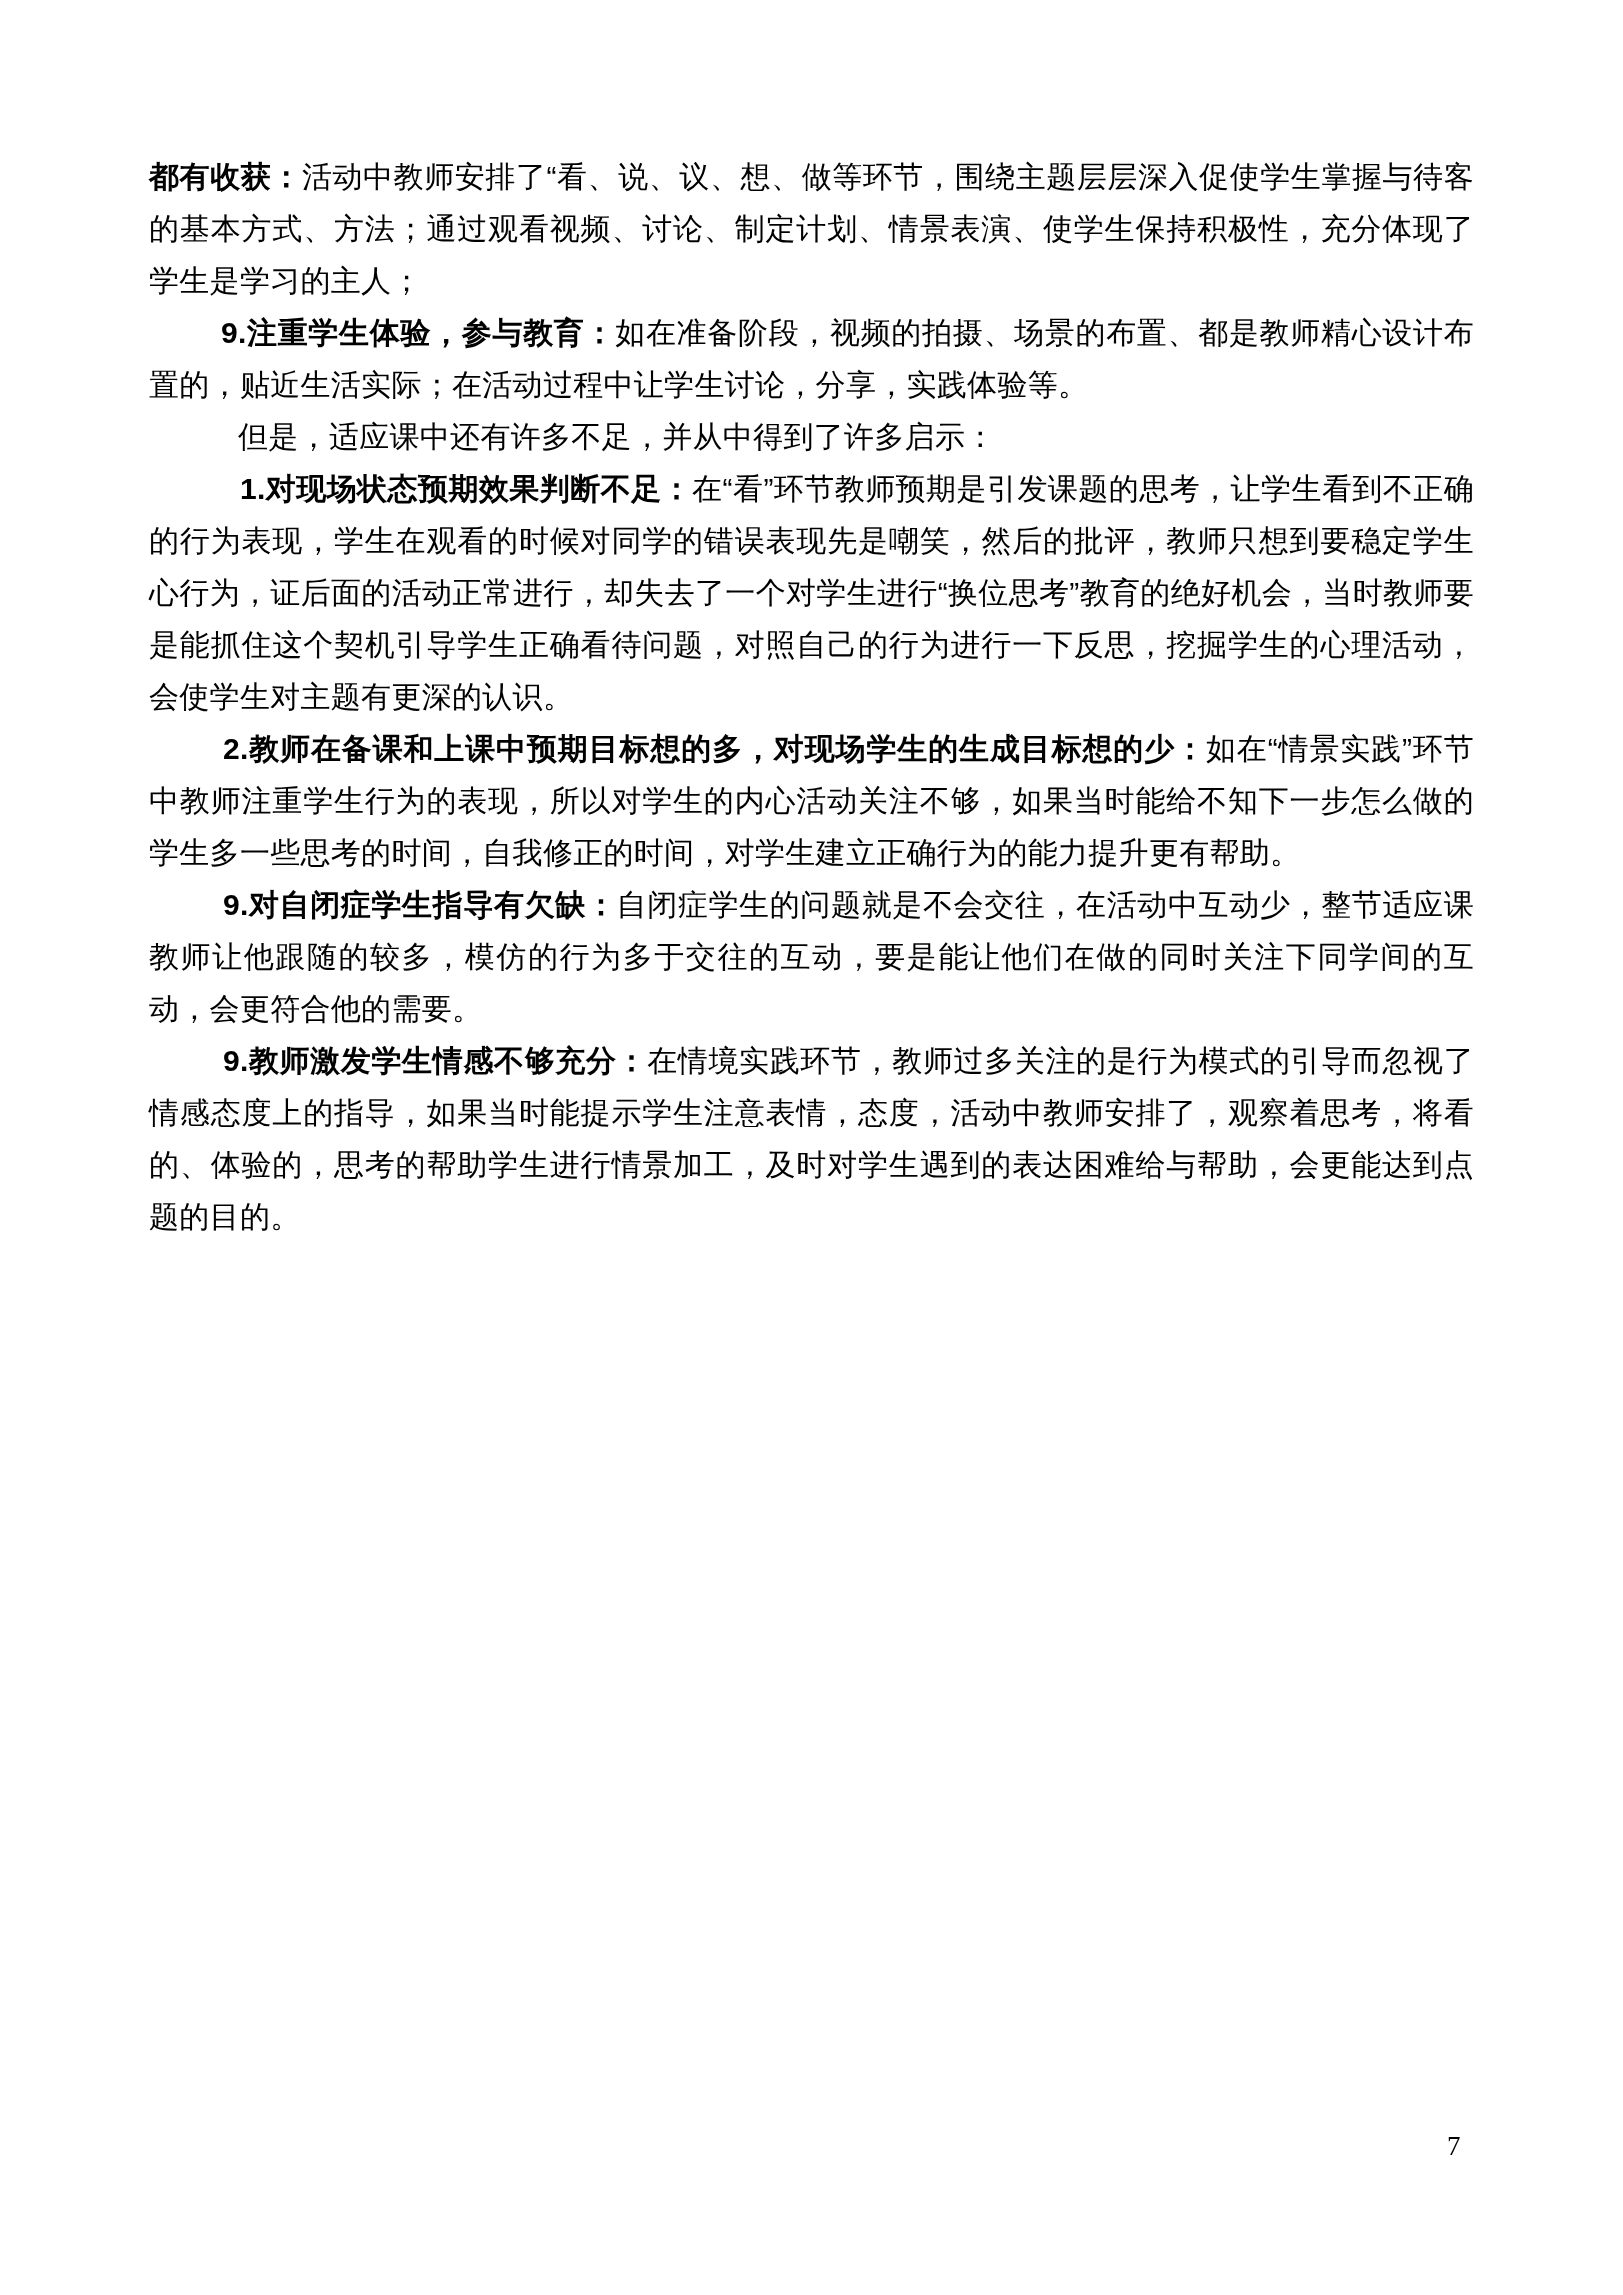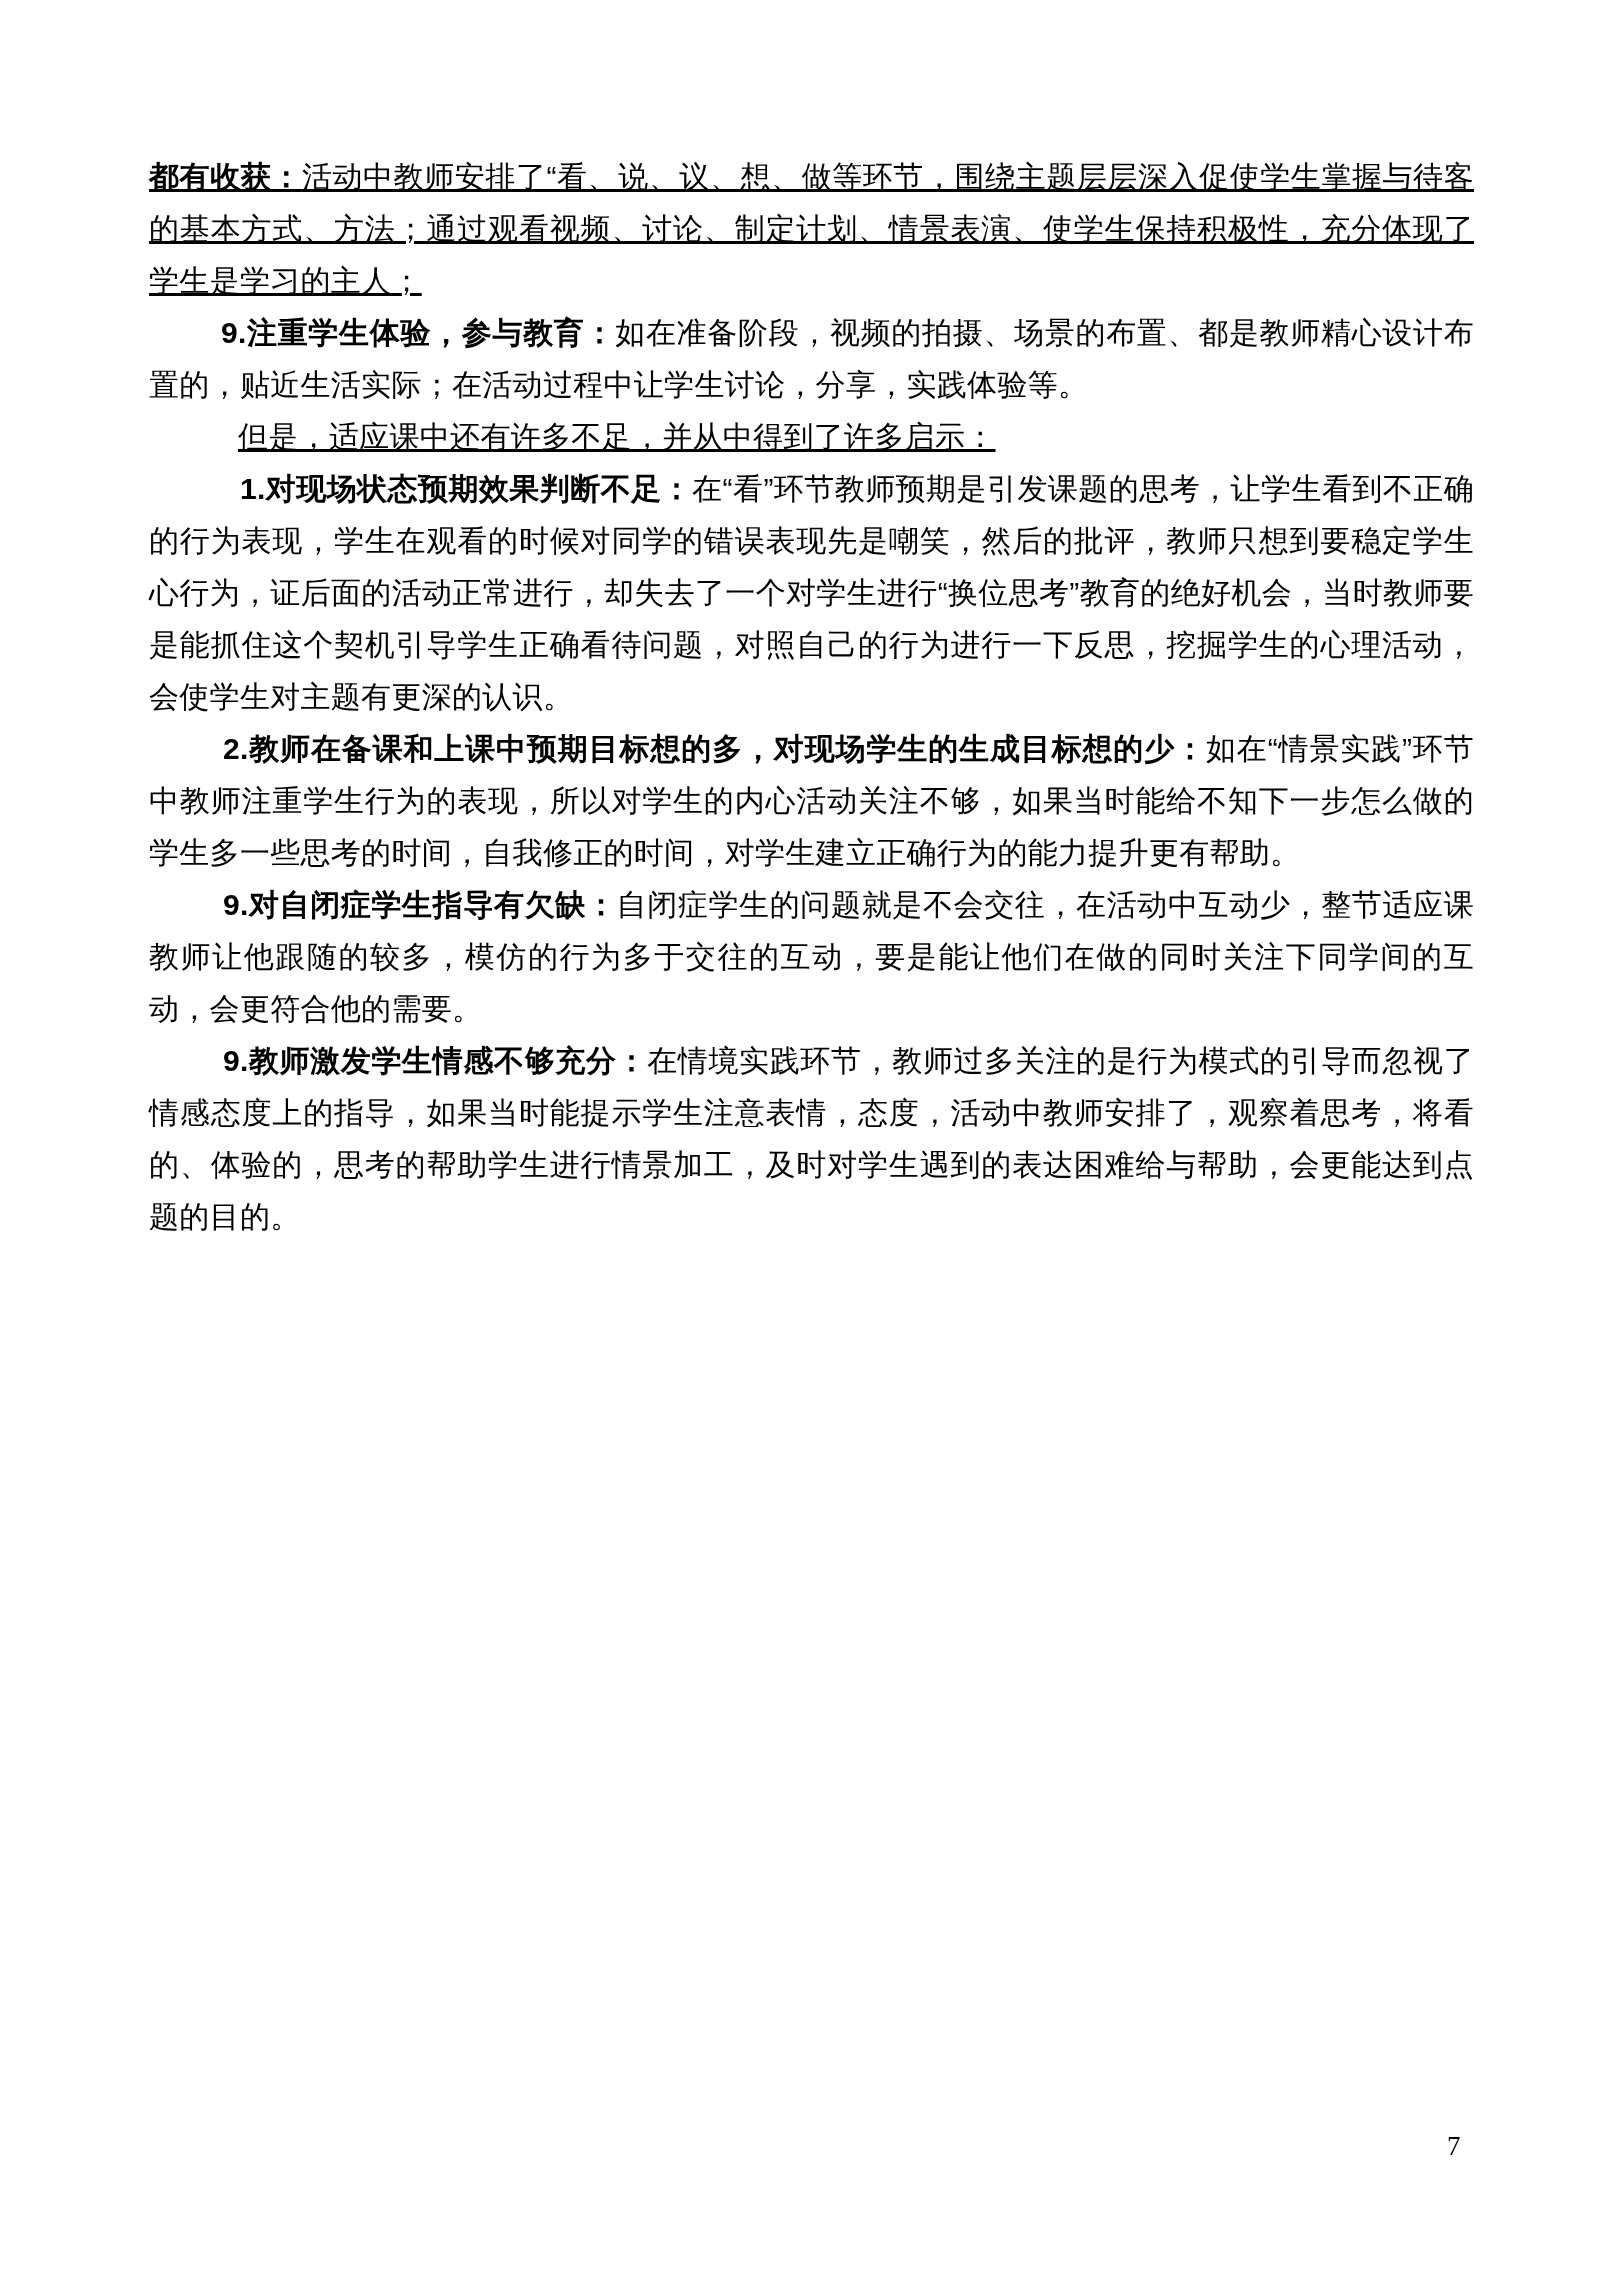--- a/index.html
+++ b/index.html
@@ -33,23 +33,23 @@
     line-height: 52px;
     letter-spacing: 0.3px;
     text-align: justify;
     text-justify: inter-character;
     word-break: break-all;
     color: #000000;
   }
   .para .lead {
     font-weight: 700;
   }
-  .ind-0 { text-indent: 0; text-decoration: underline; }
+  .ind-0 { text-indent: 0; }
   .ind-a { text-indent: 72px; }
-  .ind-b { text-indent: 89px; text-decoration: underline; }
+  .ind-b { text-indent: 89px; }
   .ind-c { text-indent: 91px; }
   .ind-d { text-indent: 74px; }
   .page-number {
     position: absolute;
     left: 1447px;
     top: 2130px;
     font-family: "Liberation Serif", serif;
     font-size: 27px;
     line-height: 33px;
     color: #000000;

